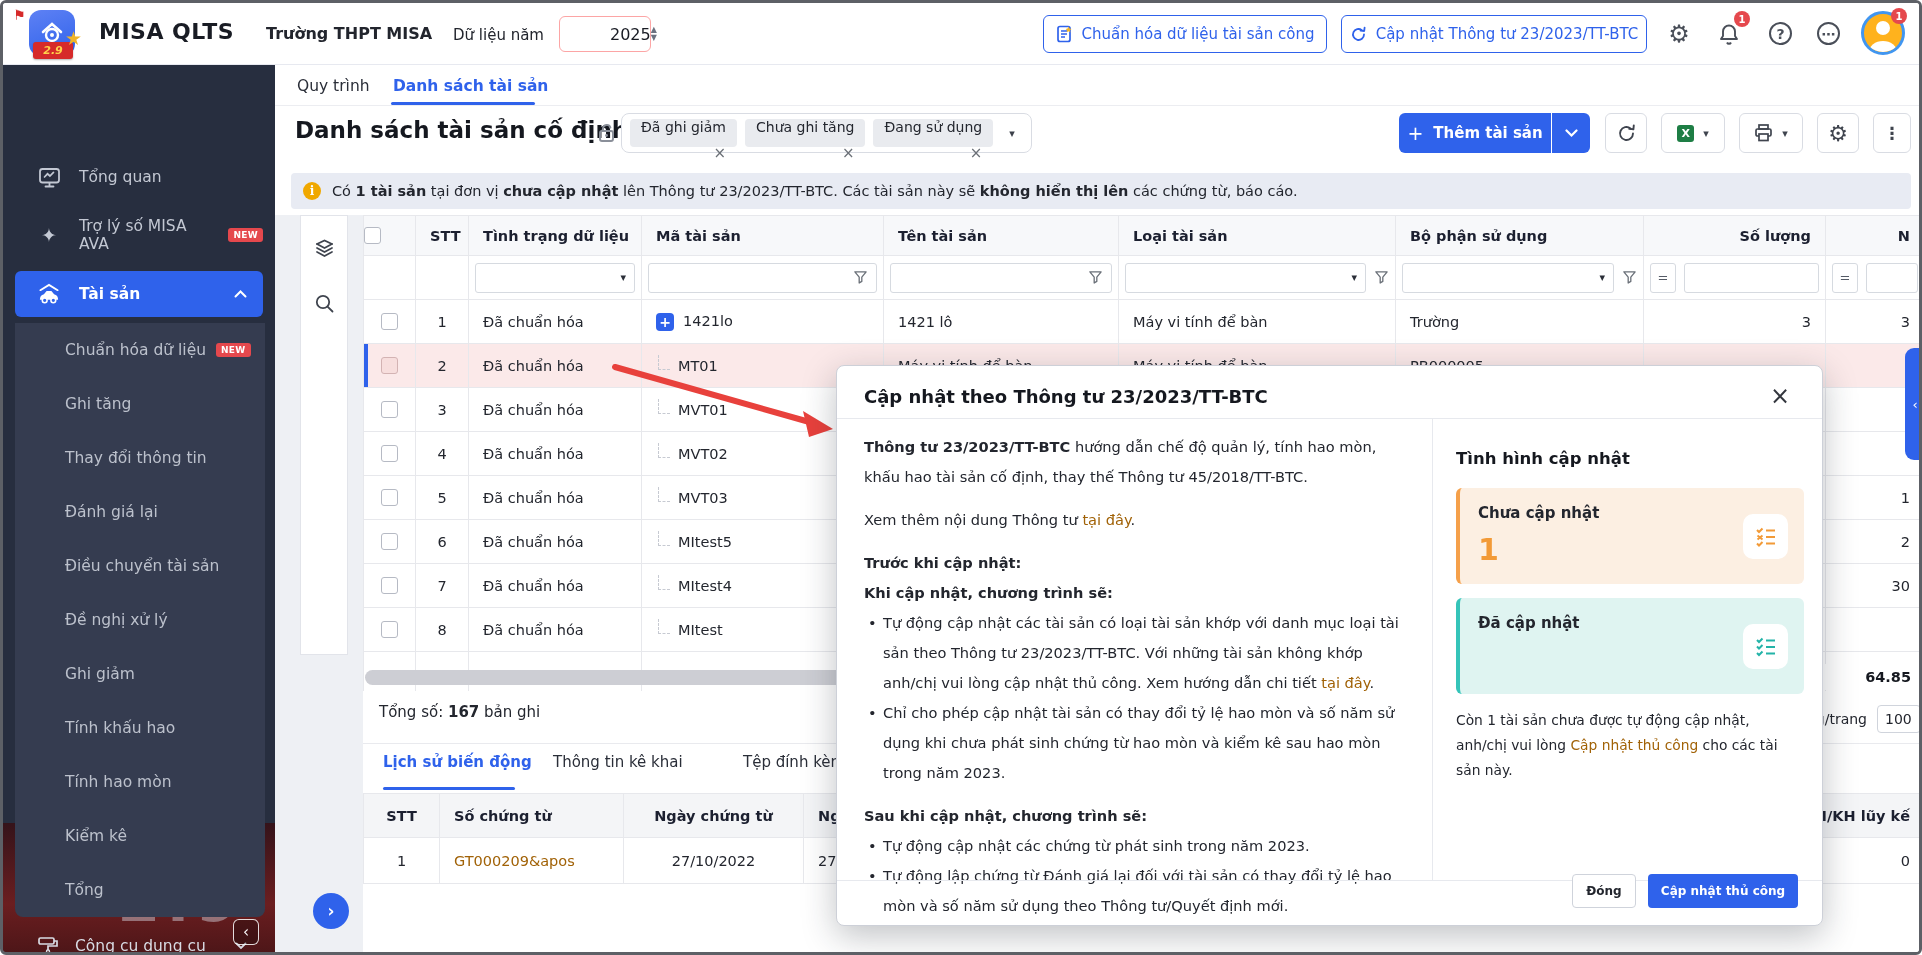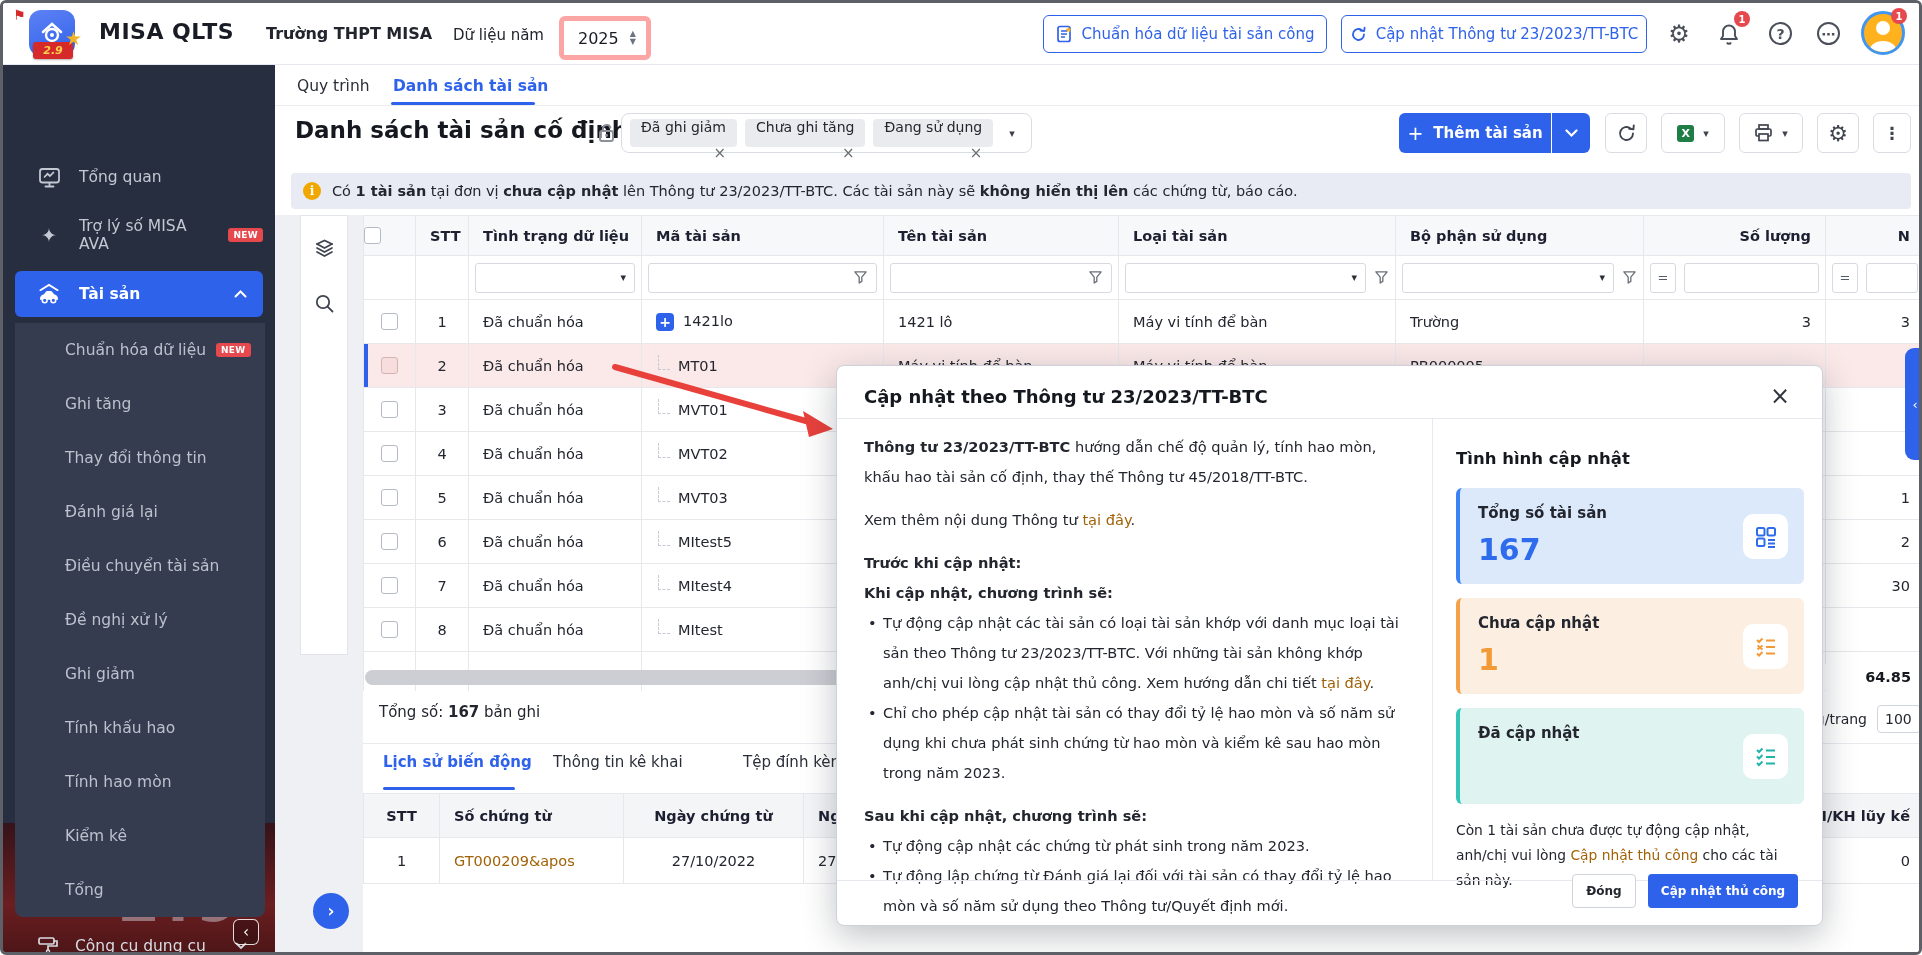--- a/index.html
+++ b/index.html
@@ -10,21 +10,21 @@
 
   
   .topbar { position:absolute; left:0; top:0; width:100%; height:62px; background:#fff; border-bottom:1px solid #e7e9f0; z-index:30; }
   .logo-box { position:absolute; left:26px; top:7px; width:46px; height:46px; border-radius:12px; background:linear-gradient(160deg,#5e81f4,#2f62eb); display:flex; align-items:center; justify-content:center; }
   .logo-ribbon { position:absolute; left:30px; top:39px; width:40px; height:17px; background:#d62a2a; border-radius:3px; color:#ffd24a; font-size:11px; font-weight:bold; font-style:italic; text-align:center; line-height:17px; box-shadow:0 1px 2px rgba(0,0,0,.3); }
   .logo-star { position:absolute; left:62px; top:24px; color:#f0b428; font-size:19px; }
   .logo-flag { position:absolute; left:10px; top:4px; font-size:14px; color:#d62a2a; }
   .brand { position:absolute; left:96px; top:16px; font-size:22px; font-weight:800; letter-spacing:.5px; color:#191c24; }
   .org { position:absolute; left:263px; top:21px; font-size:16px; font-weight:600; color:#22252d; }
   .yearlbl { position:absolute; left:450px; top:23px; font-size:15px; color:#22252d; }
-  .yearbox { position:absolute; left:556px; top:13px; width:92px; height:44px; border:5px solid #fca5a5; border-radius:6px; background:#fff; display:flex; align-items:center; }
+  .yearbox { position:absolute; left:556px; top:13px; width:92px; height:36px; border:1px solid #fca5a5; border-radius:6px; background:#fff; display:flex; align-items:center;padding-left:36px; }
   .yearbox .yv { flex:1; padding-left:14px; font-size:16px; color:#191c24; }
   .spin { display:flex; flex-direction:column; margin-right:10px; line-height:8px; font-size:8px; color:#6b7280; }
   .btn-outline { position:absolute; height:38px; top:12px; border:1px solid #2f62eb; border-radius:6px; background:#fff; color:#2f62eb; font-size:15px; display:flex; align-items:center; justify-content:center; gap:9px; font-weight:500; }
   .top-ic { position:absolute; top:17px; width:28px; height:28px; display:flex; align-items:center; justify-content:center; color:#4a4f59; font-size:24px; }
   .circ-ic { border:2px solid #4a4f59; border-radius:50%; width:23px; height:23px; font-size:14px; font-weight:bold; top:19px; }
   .badge-red { position:absolute; background:#e5484d; color:#fff; border-radius:50%; min-width:16px; height:16px; font-size:10px; font-weight:bold; display:flex; align-items:center; justify-content:center; z-index:5; }
   .avatar { position:absolute; left:1858px; top:8px; width:44px; height:44px; border-radius:50%; background:#ffb21d; border:3px solid #4196f0; overflow:hidden; }
 
   
   .sidebar { position:absolute; left:0; top:62px; width:272px; height:893px; background:#272e3f; z-index:20; overflow:hidden; }
@@ -623,32 +623,20 @@
       <div><b>Khi cập nhật, chương trình sẽ:</b></div>
       <div class="bullet"><span>Tự động cập nhật các tài sản có loại tài sản khớp với danh mục loại tài sản theo Thông tư 23/2023/TT-BTC. Với những tài sản không khớp anh/chị vui lòng cập nhật thủ công. Xem hướng dẫn chi tiết </span><span class="link">tại đây</span><span>.</span></div>
       <div class="bullet blk">Chỉ cho phép cập nhật tài sản có thay đổi tỷ lệ hao mòn và số năm sử dụng khi chưa phát sinh chứng từ hao mòn và kiểm kê sau hao mòn trong năm 2023.</div>
       <div><b>Sau khi cập nhật, chương trình sẽ:</b></div>
       <div class="bullet">Tự động cập nhật các chứng từ phát sinh trong năm 2023.</div>
       <div class="bullet">Tự động lập chứng từ Đánh giá lại đối với tài sản có thay đổi tỷ lệ hao mòn và số năm sử dụng theo Thông tư/Quyết định mới.</div>
     </div>
 
     <div class="stats">
       <h3>Tình hình cập nhật</h3>
-      <div class="card blue">
-        <div class="lab">Tổng số tài sản</div>
-        <div class="val">167</div>
-        <div class="cicon">
-          <svg class="ic" width="24" height="24" viewBox="0 0 24 24">
-            <rect x="3" y="3" width="7.5" height="7.5" rx="1.5" fill="none" stroke="#2e6ced" stroke-width="2"></rect>
-            <rect x="13.5" y="3" width="7.5" height="7.5" rx="1.5" fill="none" stroke="#2e6ced" stroke-width="2"></rect>
-            <rect x="3" y="13.5" width="7.5" height="7.5" rx="1.5" fill="none" stroke="#2e6ced" stroke-width="2"></rect>
-            <path d="M14 15 h7 M14 18.5 h7 M14 21.9 h7" stroke="#2e6ced" stroke-width="2"></path>
-          </svg>
-        </div>
-      </div>
       <div class="card orange">
         <div class="lab">Chưa cập nhật</div>
         <div class="val">1</div>
         <div class="cicon">
           <svg class="ic" width="24" height="24" viewBox="0 0 24 24">
             <path d="M3 5 l2 2 3.5 -3.5" fill="none" stroke="#f29a37" stroke-width="2"></path>
             <path d="M12 5.5 h9 M12 12 h9 M12 18.5 h9" stroke="#f29a37" stroke-width="2"></path>
             <path d="M3.5 10.5 l5 4 M8.5 10.5 l-5 4" stroke="#f29a37" stroke-width="2"></path>
             <path d="M3 18.5 l2 2 3.5 -3.5" fill="none" stroke="#f29a37" stroke-width="2"></path>
           </svg>

